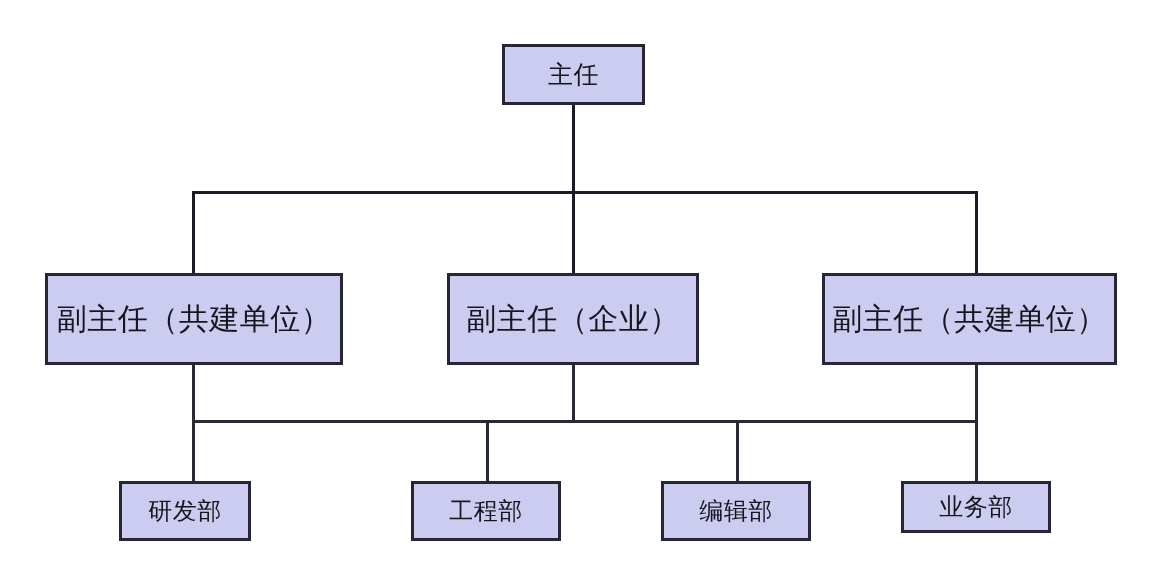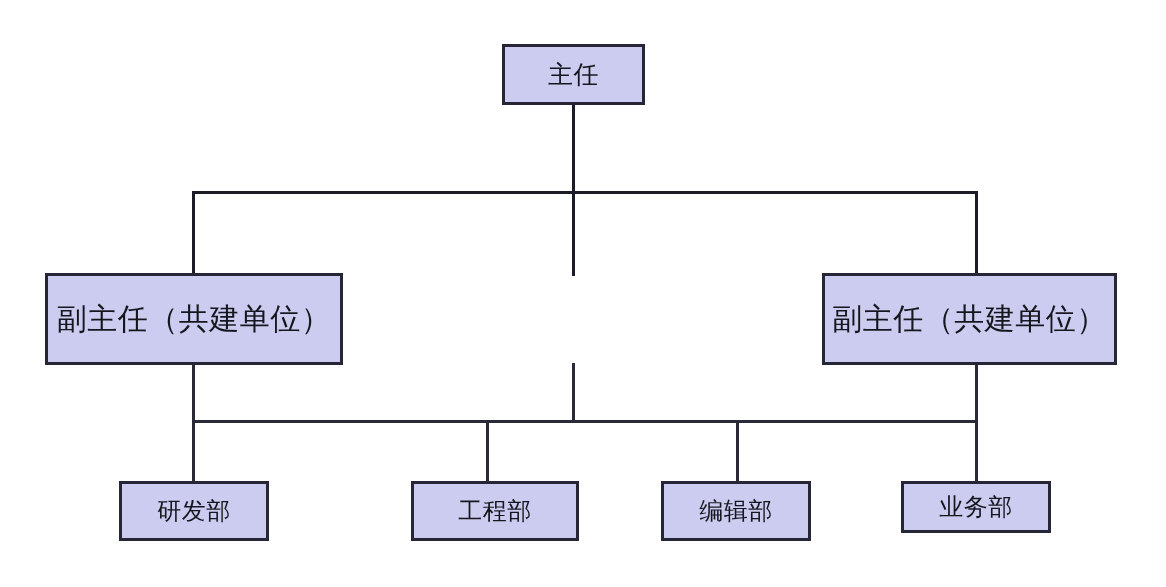--- a/index.html
+++ b/index.html
@@ -75,30 +75,33 @@
   <div class="conn v thin" style="left:975px; top:420px; height:63px;"></div>
 
   <div class="node level-1" style="left:502px; top:44px; width:143px; height:61px;">
     <span class="node-label">主任</span>
   </div>
 
   <div class="node level-2" style="left:45px; top:273px; width:298px; height:92px;">
     <span class="node-label">副主任（共建单位）</span>
   </div>
 
+  <div class="node level-2" style="left:447px; top:273px; width:252px; height:92px;">
+    <span class="node-label">副主任（企业）</span>
+  </div>
 
   <div class="node level-2" style="left:822px; top:273px; width:295px; height:92px;">
     <span class="node-label">副主任（共建单位）</span>
   </div>
 
-  <div class="node level-3" style="left:119px; top:481px; width:150px; height:60px;">
+  <div class="node level-3" style="left:119px; top:481px; width:132px; height:60px;">
     <span class="node-label">研发部</span>
   </div>
 
-  <div class="node level-3" style="left:411px; top:481px; width:168px; height:60px;">
+  <div class="node level-3" style="left:411px; top:481px; width:150px; height:60px;">
     <span class="node-label">工程部</span>
   </div>
 
   <div class="node level-3" style="left:661px; top:481px; width:150px; height:60px;text-align:center;">
     <span class="node-label">编辑部</span>
   </div>
 
   <div class="node level-3" style="left:901px; top:481px; width:150px; height:52px;">
     <span class="node-label">业务部</span>
   </div>

